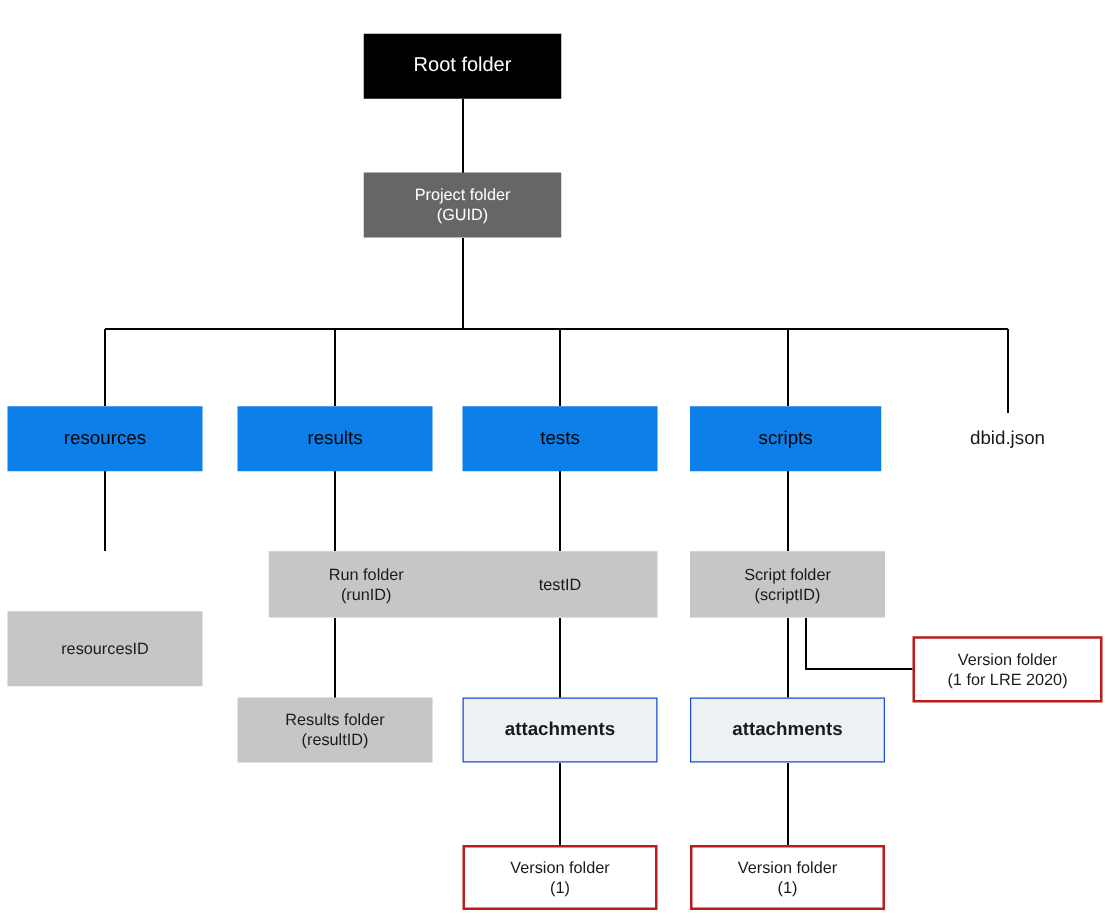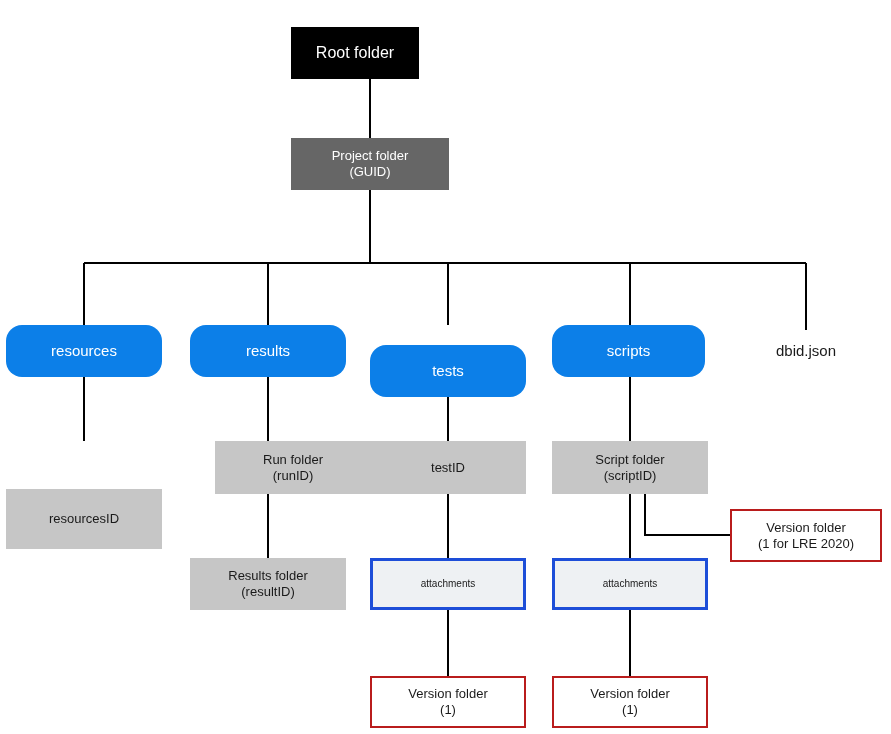--- a/index.html
+++ b/index.html
@@ -46,34 +46,34 @@
     color: #ffffff;
     font-size: 16px;
   }
   .n-project {
     background: #666666;
     color: #ffffff;
     font-size: 13px;
   }
   .n-blue {
     background: #0c7fe8;
-    color: #ffffff;
+    color: #000000;
     font-size: 15px;
-    border-radius: 16px;
   }
   .n-gray {
     background: #c6c6c6;
     color: #1a1a1a;
     font-size: 13px;
   }
   .n-light {
     background: #eef1f3;
     color: #1a1a1a;
-    font-size: 10px;
-    border: 3px solid #1d4ed8;
+    font-size: 15px;
+    border: 1px solid #1d4ed8;
+    font-weight: bold;
   }
   .n-white {
     background: #ffffff;
     color: #1a1a1a;
     font-size: 13px;
     border: 2px solid #b91c1c;
   }
   .n-plain {
     background: transparent;
     color: #1a1a1a;
@@ -109,38 +109,38 @@
       <line x1="448" y1="494" x2="448" y2="558"></line>
       <line x1="630" y1="494" x2="630" y2="558"></line>
 
       <polyline points="645,494 645,535 730,535"></polyline>
 
       <line x1="448" y1="610" x2="448" y2="676"></line>
       <line x1="630" y1="610" x2="630" y2="676"></line>
     </g>
   </svg>
 
-  <div class="node n-root" style="left:291px; top:27px; width:128px; height:52px;">
+  <div class="node n-root" style="left:291px; top:27px; width:158px; height:52px;">
     <span class="ln">Root folder</span>
   </div>
 
   <div class="node n-project" style="left:291px; top:138px; width:158px; height:52px;">
     <span class="ln">Project folder</span>
     <span class="ln">(GUID)</span>
   </div>
 
   <div class="node n-blue" style="left:6px; top:325px; width:156px; height:52px;">
     <span class="ln">resources</span>
   </div>
 
   <div class="node n-blue" style="left:190px; top:325px; width:156px; height:52px;">
     <span class="ln">results</span>
   </div>
 
-  <div class="node n-blue" style="left:370px; top:325px; width:156px; height:52px;margin-top:20px;">
+  <div class="node n-blue" style="left:370px; top:325px; width:156px; height:52px;">
     <span class="ln">tests</span>
   </div>
 
   <div class="node n-blue" style="left:552px; top:325px; width:153px; height:52px;">
     <span class="ln">scripts</span>
   </div>
 
   <div class="node n-plain" style="left:740px; top:336px; width:132px; height:30px;align-items:center;">
     <span class="ln">dbid.json</span>
   </div>

